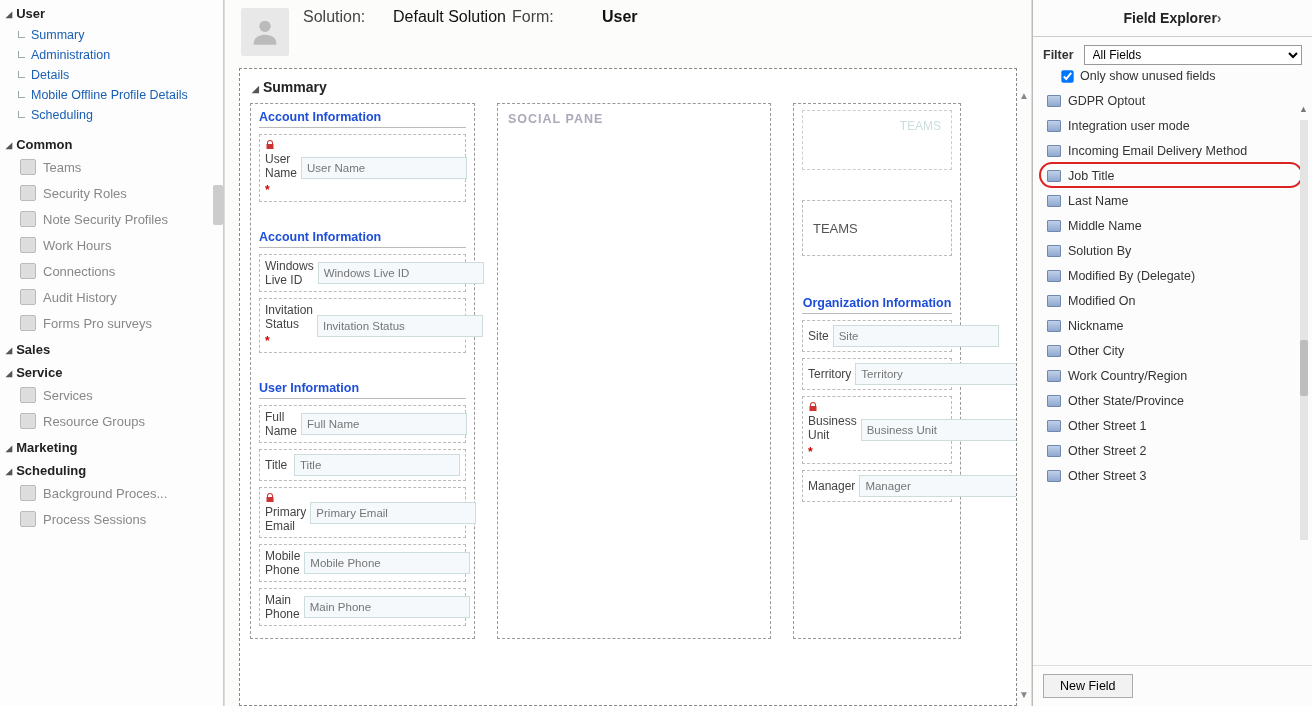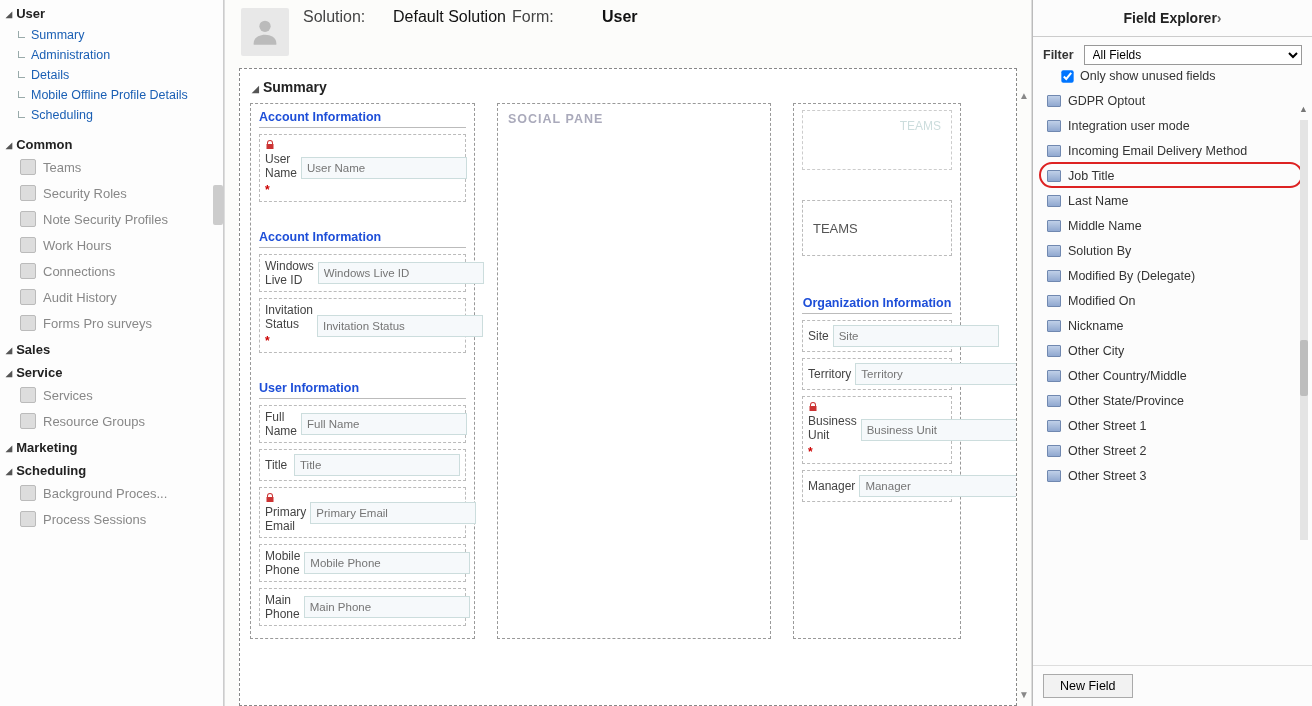--- a/index.html
+++ b/index.html
@@ -303,21 +303,21 @@
     <div class="fx-item">
         <span class="fx-icon"></span>
         <span>Nickname</span>
       </div>
     <div class="fx-item">
         <span class="fx-icon"></span>
         <span>Other City</span>
       </div>
     <div class="fx-item">
         <span class="fx-icon"></span>
-        <span>Other Country/Middle</span>
+        <span>Work Country/Region</span>
       </div>
     <div class="fx-item">
         <span class="fx-icon"></span>
         <span>Other State/Province</span>
       </div>
     <div class="fx-item">
         <span class="fx-icon"></span>
         <span>Other Street 1</span>
       </div>
     <div class="fx-item">

